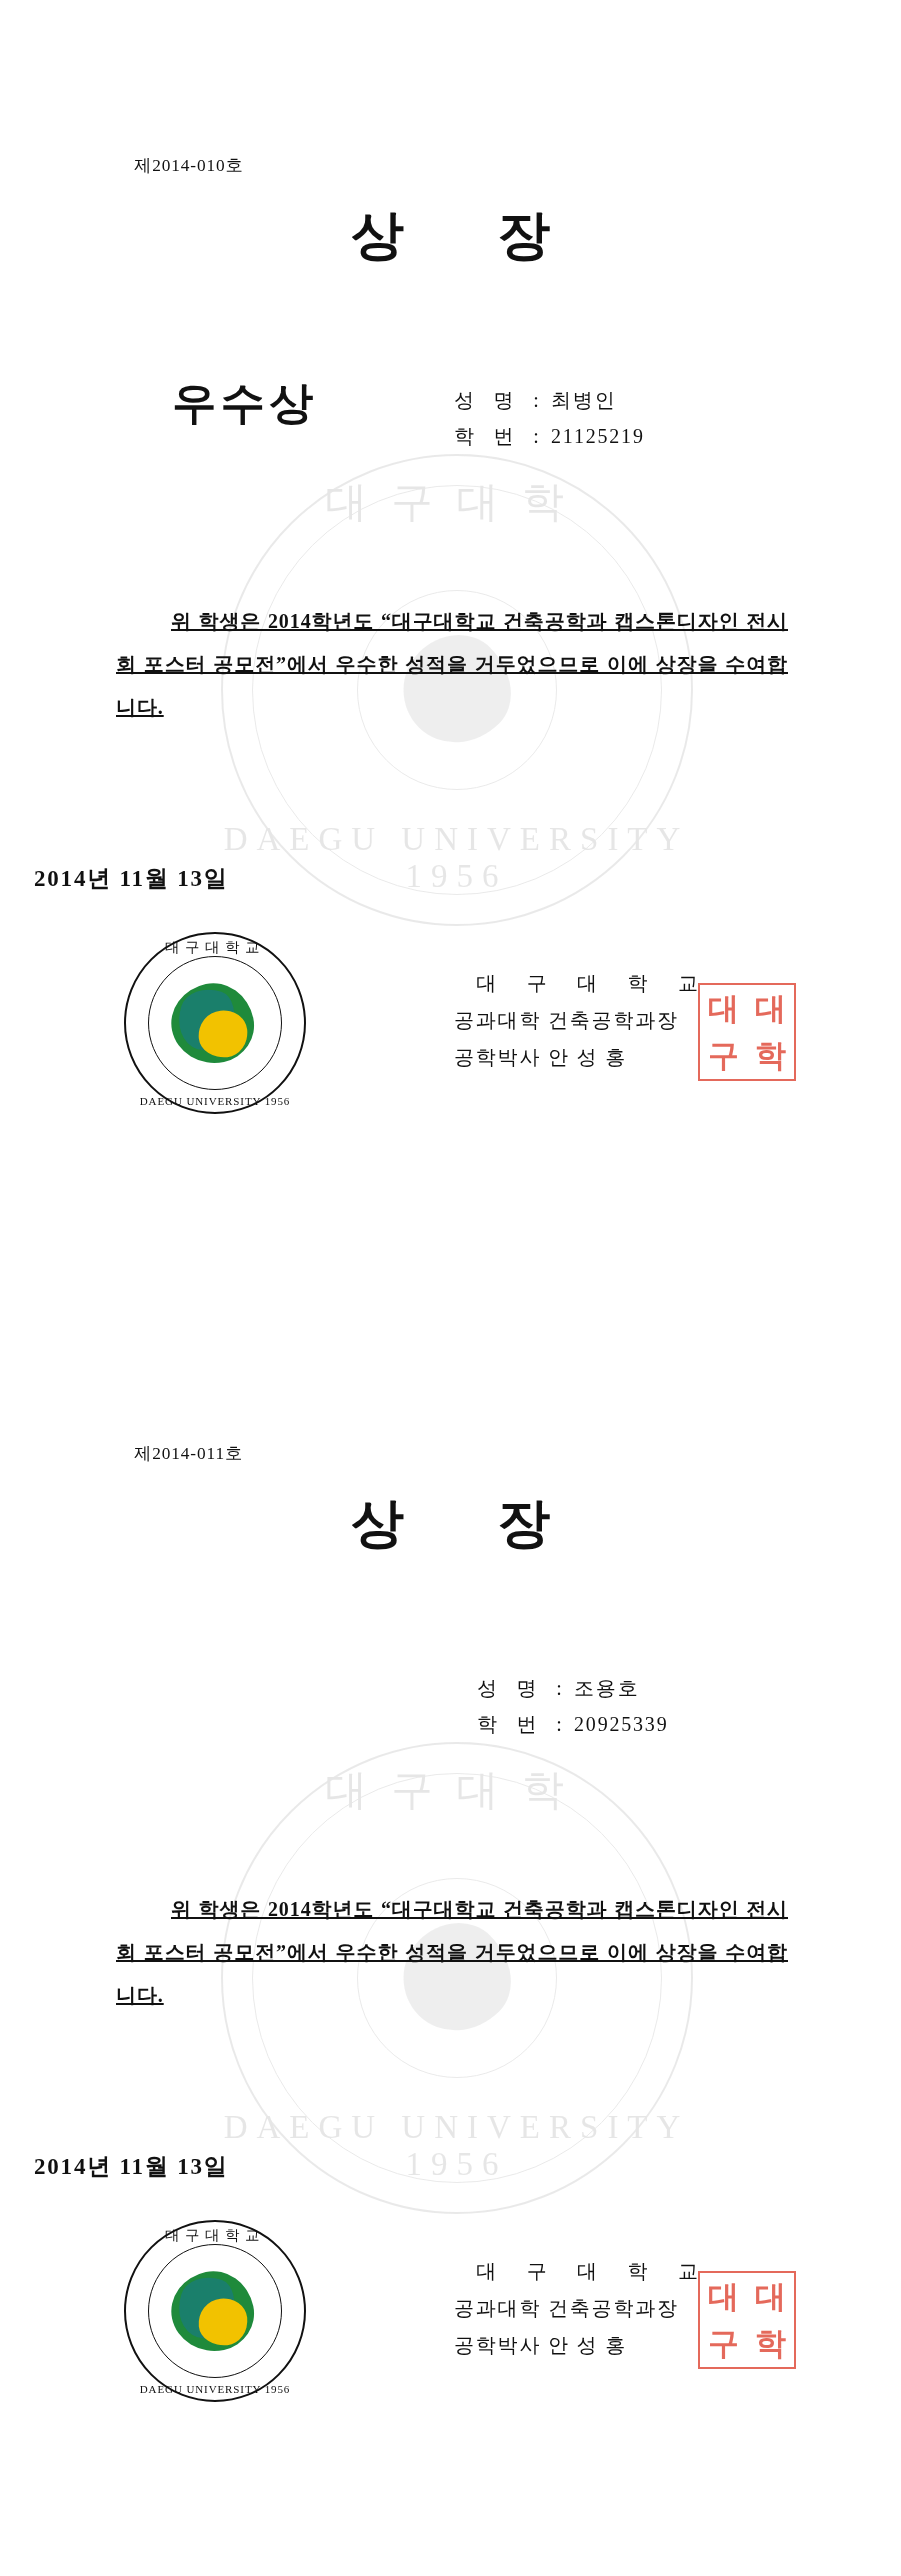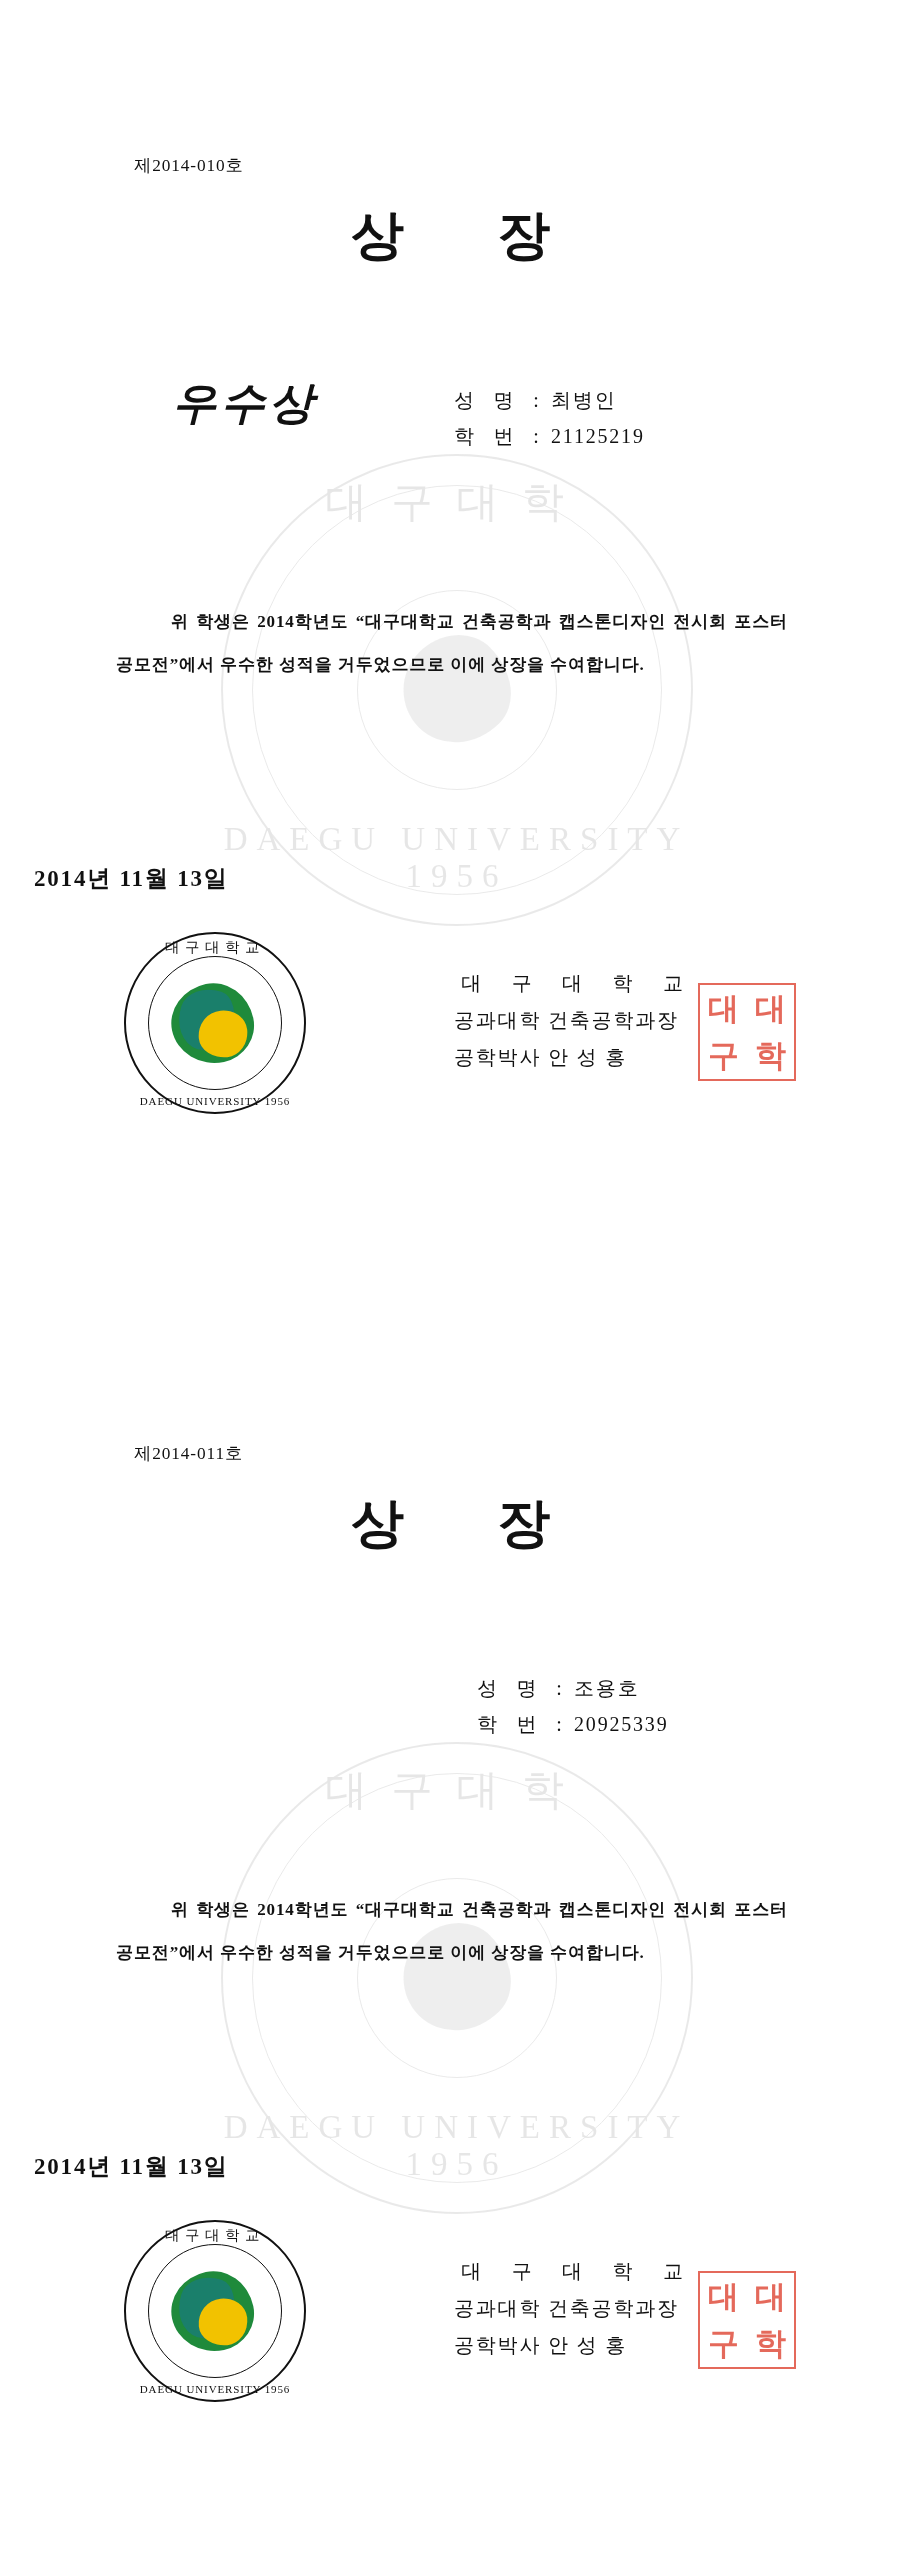--- a/index.html
+++ b/index.html
@@ -131,26 +131,27 @@
   }
   .recipient-value {
     display: inline-block;
     letter-spacing: 1.8px;
   }
 
   .body-text {
     position: absolute;
     left: 116px;
     width: 672px;
-    font-size: 17px;
+    font-size: 20px;
     line-height: 43px;
     font-weight: bold;
     letter-spacing: 0.9px;
     text-align: justify;
     font-family: "Liberation Serif", "DejaVu Serif", serif;
+    text-decoration: underline;
   }
   .body-text .indent {
     display: inline-block;
     width: 55px;
   }
   .date-line {
     position: absolute;
     left: 0;
     width: 100%;
     font-size: 23px;
@@ -235,20 +236,21 @@
     position: absolute;
     left: 454px;
     font-family: "Liberation Serif", "DejaVu Serif", serif;
     font-size: 20px;
     line-height: 37px;
     text-align: left;
   }
   .sig-org {
     letter-spacing: 12.7px;
     padding-left: 7.3px;
+    margin-left: 15px;
   }
   .sig-dept {
     letter-spacing: 1.8px;
   }
   .sig-name {
     letter-spacing: 1.8px;
   }
 
   
   .seal {
@@ -284,21 +286,21 @@
     <div class="wm-text-bottom">DAEGU UNIVERSITY 1956</div>
     <div class="wm-center">
         <div class="blob"></div>
       </div>
   </div>
 
   <div class="cert-no" style="top: 153px;">제2014-010호</div>
 
   <div class="cert-title" style="top: 200px;">상    장</div>
 
-  <div class="award-name" style="top: 374px; font-style: italic;">우수상</div>
+  <div class="award-name" style="top: 374px;">우수상</div>
 
   <div class="recipient-block" style="top: 382px;">
     <div class="recipient-row">
       <span class="recipient-label">성 명 :</span>
       <span class="recipient-value">최병인</span>
     </div>
     <div class="recipient-row">
       <span class="recipient-label">학 번 :</span>
       <span class="recipient-value">21125219</span>
     </div>

